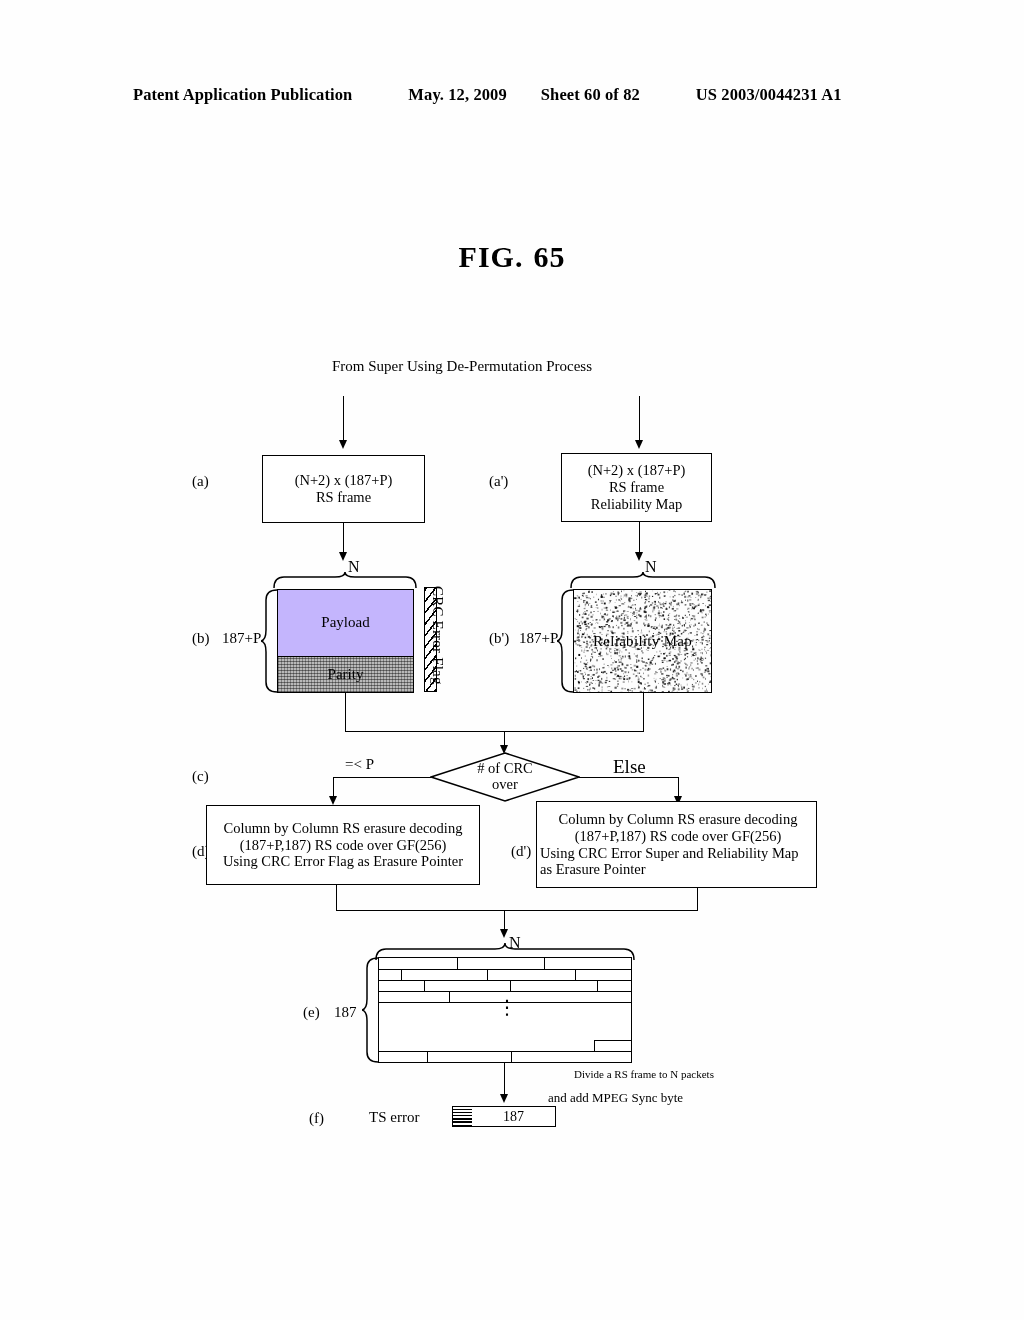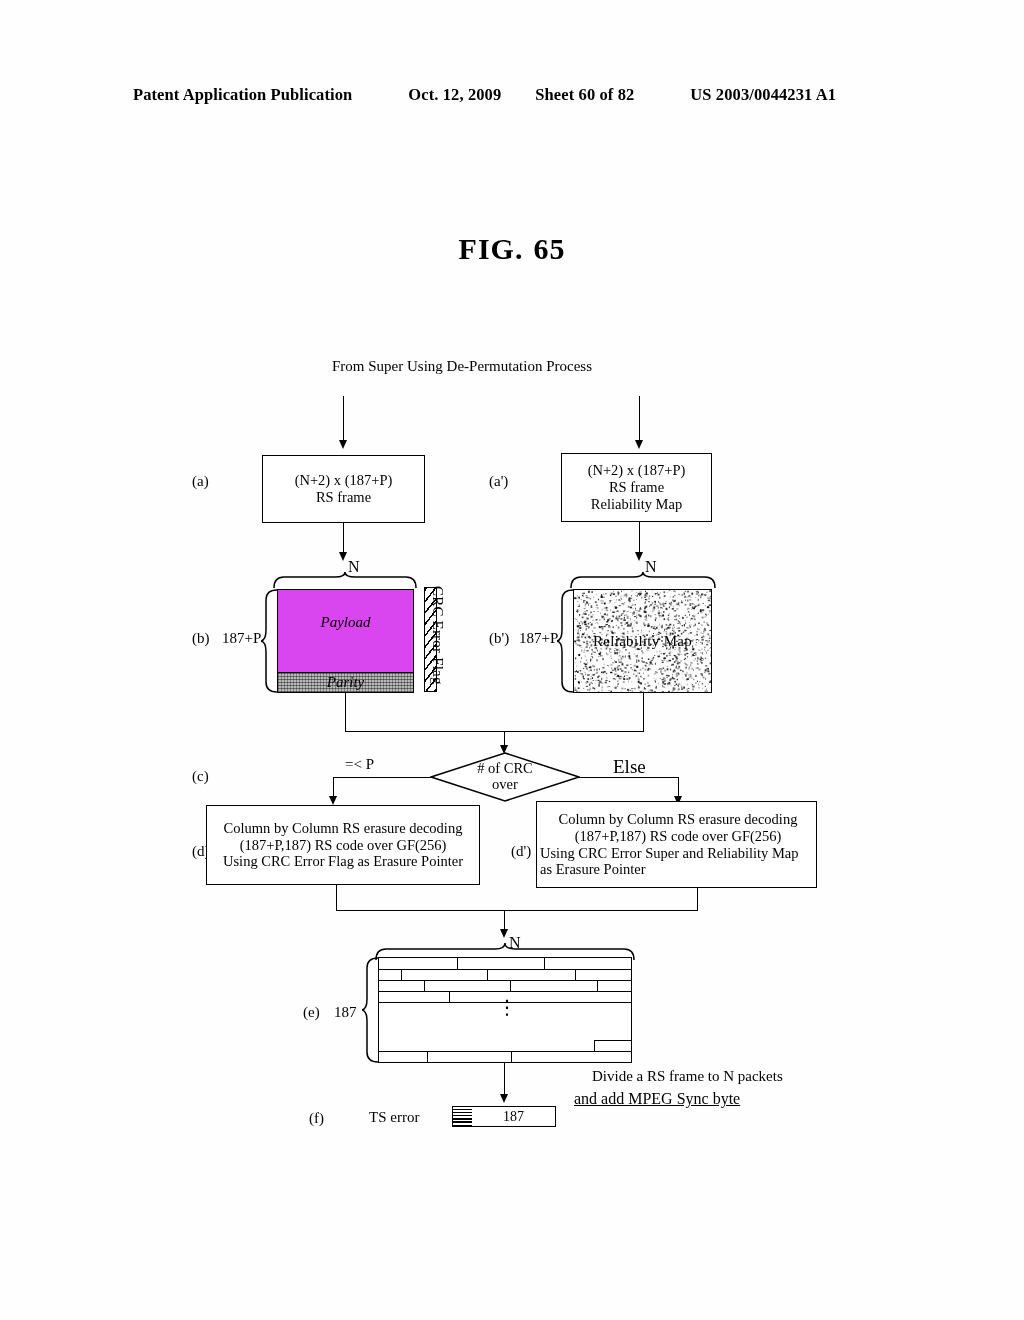--- a/index.html
+++ b/index.html
@@ -39,21 +39,21 @@
   }
   #pub-header .h-left { }
   #pub-header .h-mid  { margin-left: 36px; }
   #pub-header .h-sheet{ margin-left: 14px; }
   #pub-header .h-right{ margin-left: 36px; }
 
   
   #fig-title {
     position: absolute;
     left: 0;
-    top: 232px;
+    top: 240px;
     width: 1024px;
     text-align: center;
     font-size: 30px;
     font-weight: bold;
     letter-spacing: 1px;
     font-family: "Liberation Serif", "DejaVu Serif", serif;
   }
   #fig-title .fg { padding-right: 10px; }
 
   
@@ -89,22 +89,21 @@
     font-size: 14.5px;
     line-height: 1.2;
   }
   .box.tight { line-height: 1.15; }
 
   
   #b-frame {
     position: absolute;
     border: 1.6px solid #000;
     box-sizing: border-box;
-    background: #d946ef;
-    font-style: italic;
+    background: #c4b5fd;
   }
   #b-payload {
     position: absolute;
     left: 0; right: 0; top: 0;
     display: flex; align-items: center; justify-content: center;
     font-size: 15px;
   }
   #b-parity {
     position: absolute;
     left: 0; right: 0; bottom: 0;
@@ -206,21 +205,21 @@
   .brace { position: absolute; }
   .brace svg { display: block; }
 </style>
 </head>
 <body>
 
 <div id="page">
 
   <div id="pub-header">
     <span class="h-left">Patent Application Publication</span>
-    <span class="h-mid">Oct. 12, 2009</span>
+    <span class="h-mid">May. 12, 2009</span>
     <span class="h-sheet">Sheet 60 of 82</span>
     <span class="h-right">US 2003/0044231 A1</span>
   </div>
 
   <div id="fig-title">
     <span class="fg">FIG.</span><span>65</span>
   </div>
 
   <div class="t" style="left:332px; top:358px; font-size:15px;">From Super Using De-Permutation Process</div>
 
@@ -272,21 +271,21 @@
   <div class="brace" style="left:261px; top:588px;">
     <svg width="17" height="106" viewBox="0 0 17 106">
       <path d="M16 2 Q5 2 5 12 L5 42 Q5 52 0 53 Q5 54 5 64 L5 94 Q5 104 16 104" fill="none" stroke="#000" stroke-width="1.5"></path>
     </svg>
   </div>
 
   <div id="b-frame" style="left:277px; top:589px; width:137px; height:104px;">
     <div id="b-payload" style="height:65px;">
       <span>Payload</span>
     </div>
-    <div id="b-parity" style="height:20px;">
+    <div id="b-parity" style="height:36px;">
       <span>Parity</span>
     </div>
   </div>
 
   <div id="crc-strip" style="left:424px; top:587px; width:13px; height:105px;"></div>
   <div id="crc-strip-label" style="left:446px; top:586px;">CRC Error Flag</div>
 
   <div class="t lbl" style="left:489px; top:630px;">(b')</div>
   <div class="t lbl" style="left:519px; top:630px;">187+P</div>
   <div class="brace" style="left:557px; top:588px;">
@@ -1799,16 +1798,16 @@
   <div class="vline" style="left:504px; top:1063px; height:35px;"></div>
   <div class="arrowhead" style="left:499.5px; top:1094px;"></div>
 
   <div class="t lbl" style="left:309px; top:1110px;">(f)</div>
   <div class="t" style="left:369px; top:1109px; font-size:15px;">TS error</div>
   <div id="f-sync" style="left:452px; top:1106px; width:21px; height:21px;"></div>
   <div id="f-body" style="left:472px; top:1106px; width:84px; height:21px;">
     <span>187</span>
   </div>
 
-  <div class="t" style="left:592px; top:1068px; font-size:15px;">Divide a RS frame to N packets</div>
-  <div class="t" style="left:574px; top:1090px; font-size:16px;text-decoration:underline;">and add MPEG Sync byte</div>
+  <div class="t" style="left:574px; top:1068px; font-size:11px;">Divide a RS frame to N packets</div>
+  <div class="t" style="left:548px; top:1090px; font-size:13px;">and add MPEG Sync byte</div>
 
 </div>
 
 </body></html>

